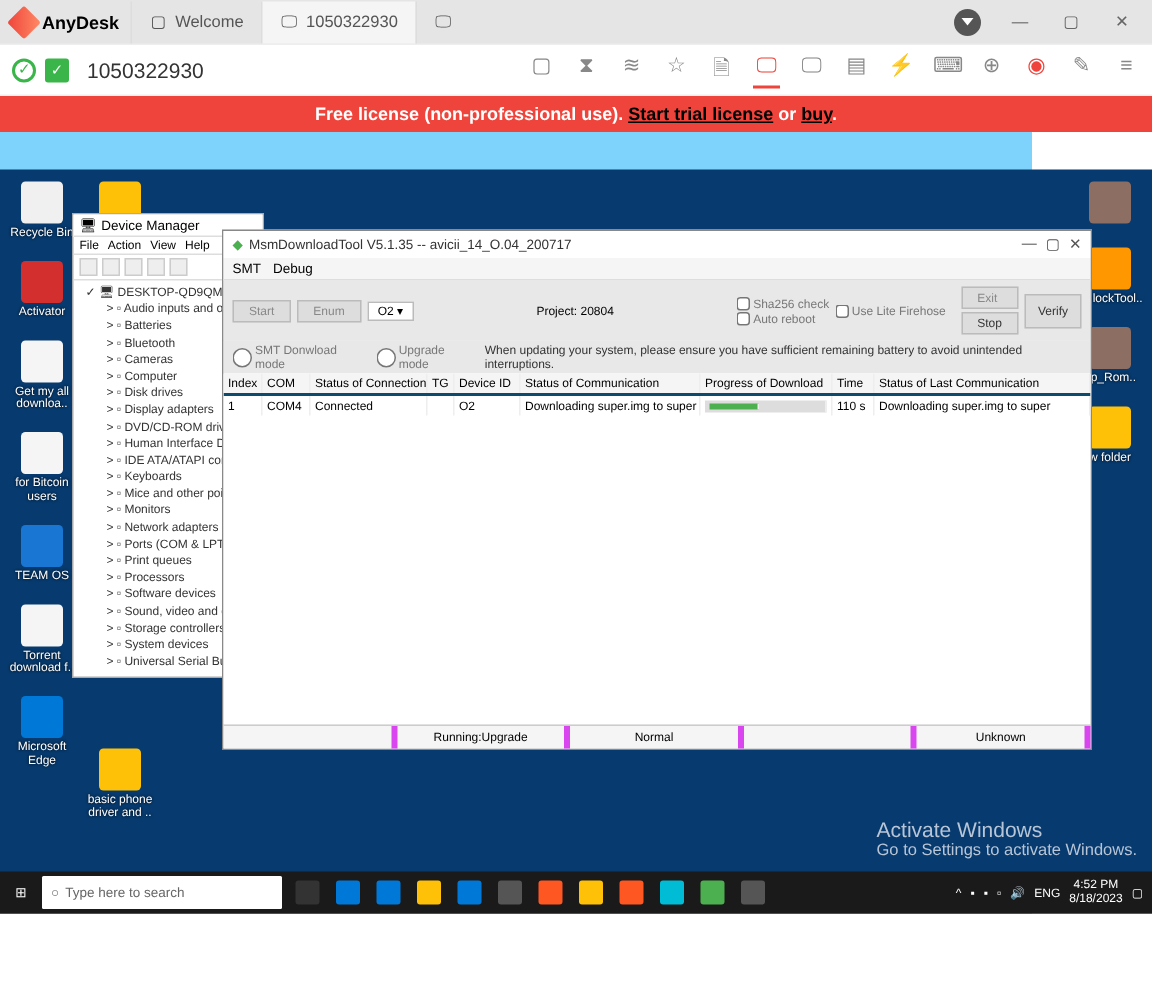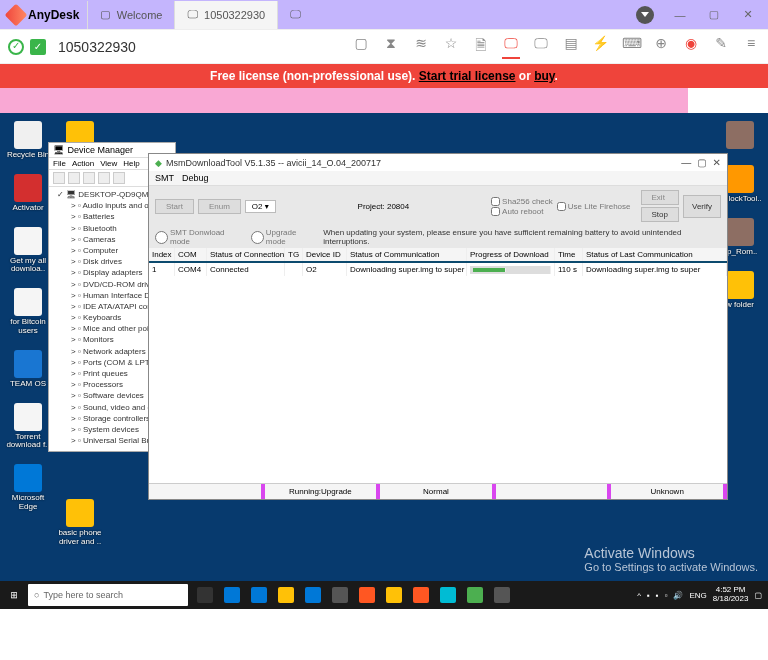--- a/index.html
+++ b/index.html
@@ -1,36 +1,36 @@
 <!DOCTYPE html>
 <html><head>
 <meta charset="utf-8">
 <style>
 *{box-sizing:border-box;margin:0;padding:0;font-family:"Segoe UI",Arial,sans-serif}
 body{background:#808080;width:768px;height:660px;overflow:hidden;position:relative}
 .anydesk-chrome{background:#fff;height:660px}
-.ad-titlebar{height:30px;display:flex;align-items:center;background:#c4b5fd;border-bottom:1px solid #eee}
+.ad-titlebar{height:30px;display:flex;align-items:center;background:#e5e5e5;border-bottom:1px solid #eee}
 .ad-logo{display:flex;align-items:center;padding:0 8px;font-weight:600;font-size:12px;gap:4px}
 .ad-logo-icon{width:16px;height:16px;background:linear-gradient(45deg,#ef443b,#ff8a65);transform:rotate(45deg);border-radius:2px}
 .ad-tab{height:28px;padding:0 12px;display:flex;align-items:center;font-size:11px;border-left:1px solid #ddd;gap:6px;color:#555}
 .ad-tab.active{background:#f5f5f5}
 .ad-winbtns{margin-left:auto;display:flex;align-items:center;gap:2px;padding-right:4px}
 .ad-winbtn{width:32px;height:26px;display:flex;align-items:center;justify-content:center;color:#666;font-size:11px}
 .ad-circle{width:18px;height:18px;border-radius:50%;background:#555;display:flex;align-items:center;justify-content:center;margin-right:8px}
 .ad-circle::after{content:"";border:4px solid transparent;border-top:5px solid #fff;margin-top:3px}
 .ad-toolbar{height:34px;display:flex;align-items:center;padding:0 8px;gap:6px;border-bottom:1px solid #f0f0f0}
 .ad-check{width:16px;height:16px;border-radius:50%;border:2px solid #3ab54a;position:relative}
 .ad-check::after{content:"✓";position:absolute;color:#3ab54a;font-size:10px;left:2px;top:-1px}
 .ad-check2{width:16px;height:16px;background:#3ab54a;border-radius:2px;color:#fff;font-size:10px;display:flex;align-items:center;justify-content:center}
 .ad-id{font-size:14px;margin-left:6px;color:#333}
 .ad-tools{margin-left:auto;display:flex;gap:12px;color:#888;font-size:14px}
 .ad-tools span{width:18px;text-align:center}
 .ad-banner{background:#ef443b;color:#fff;text-align:center;padding:5px;font-size:12px}
 .ad-banner a{color:#000000;text-decoration:underline}
-.remote{position:relative;width:688px;height:521px;background:#f9a8d4}
+.remote{position:relative;width:688px;height:521px;background:#7dd3fc}
 .desktop{position:absolute;left:0;top:25px;width:768px;height:496px;background:#073a6e}
 .desk-icons{position:absolute;left:4px;top:8px;display:flex;flex-direction:column;gap:14px}
 .desk-icons-r{position:absolute;right:4px;top:8px;display:flex;flex-direction:column;gap:14px}
 .dicon{width:48px;display:flex;flex-direction:column;align-items:center;gap:2px}
 .dicon-img{width:28px;height:28px;background:#ddd;border-radius:3px}
 .dicon-lbl{color:#fff;font-size:8px;text-align:center;line-height:1.1;text-shadow:0 0 2px #000}
 .devmgr{position:absolute;left:48px;top:29px;width:128px;height:310px;background:#fff;border:1px solid #aaa;font-size:9px}
 .devmgr-title{background:#fff;padding:2px 4px;border-bottom:1px solid #ddd;display:flex;align-items:center;gap:3px}
 .devmgr-menu{padding:1px 4px;border-bottom:1px solid #ddd;display:flex;gap:6px;font-size:8px}
 .devmgr-tb{padding:2px 4px;border-bottom:1px solid #ddd;display:flex;gap:3px}

